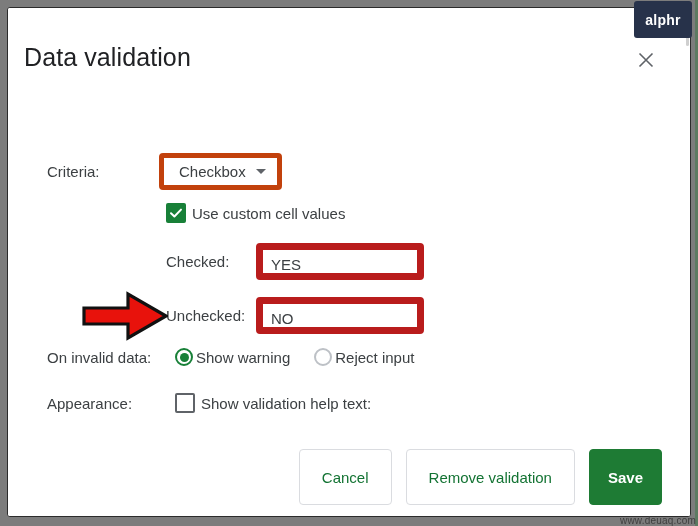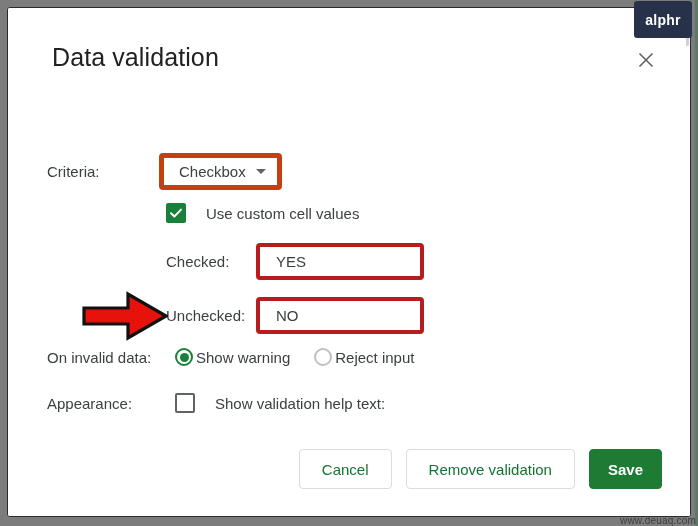--- a/index.html
+++ b/index.html
@@ -101,21 +101,21 @@
     right: 1px;
     top: 4px;
     width: 3px;
     height: 34px;
     background: #cfcfcf;
     border-radius: 2px;
   }
 
   .dialog-title {
     position: absolute;
-    left: 44px;
+    left: 16px;
     top: 35px;
     font-size: 25px;
     color: #202124;
     letter-spacing: 0.1px;
   }
   .close-btn {
     position: absolute;
     right: 32px;
     top: 40px;
     width: 24px;
@@ -198,40 +198,40 @@
   .cbox-empty {
     width: 20px;
     height: 20px;
     border: 2px solid #5f6368;
     border-radius: 2px;
     background: #fff;
     box-sizing: border-box;
     cursor: pointer;
   }
   .cb-text {
-    margin-left: 20px;
+    margin-left: 6px;
     font-size: 15px;
     color: #3c4043;
     white-space: nowrap;
   }
 
   
   .row-checked { left: 158px; top: 235px; }
   .row-unchecked { left: 158px; top: 289px; }
   .row-checked .field-label,
   .row-unchecked .field-label { width: 90px; }
   .text-input {
     width: 168px;
     height: 37px;
-    border: 4px solid #b91c1c;
+    border: 7px solid #b91c1c;
     border-radius: 4px;
     background: #fff;
     display: flex;
-    align-items: center;
-    padding: 0 16px;
+    align-items: flex-end;
+    padding: 0 8px;
     box-sizing: border-box;
     font-size: 15px;
     color: #3c4043;
     cursor: text;
   }
 
   
   .row-invalid { left: 39px; top: 340px; }
   .row-invalid .field-label { width: 128px; }
   .radio-outer-on {
@@ -274,21 +274,21 @@
   
   .footer {
     position: absolute;
     right: 28px;
     top: 441px;
     display: flex;
     align-items: center;
     gap: 14px;
   }
   .btn {
-    height: 40px;
+    height: 56px;
     border-radius: 4px;
     display: flex;
     align-items: center;
     justify-content: center;
     font-size: 15px;
     cursor: pointer;
     box-sizing: border-box;
     white-space: nowrap;
   }
   .btn-outline {

